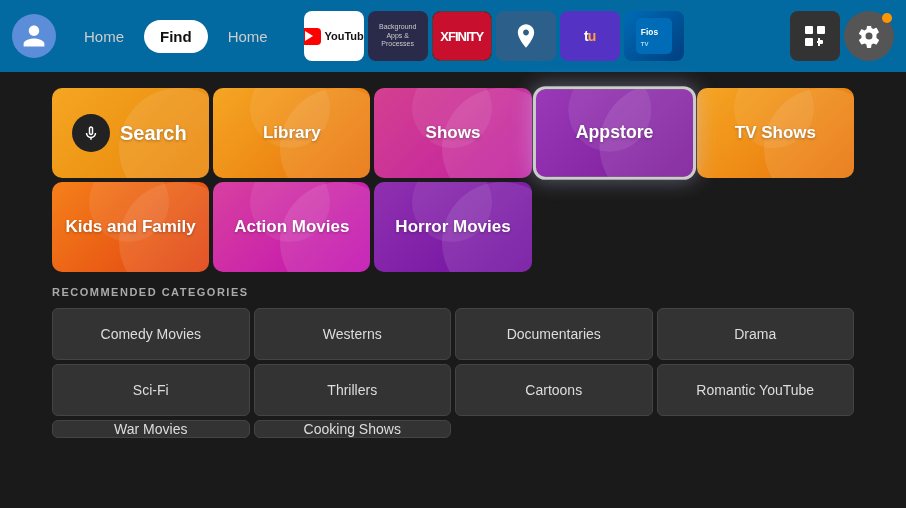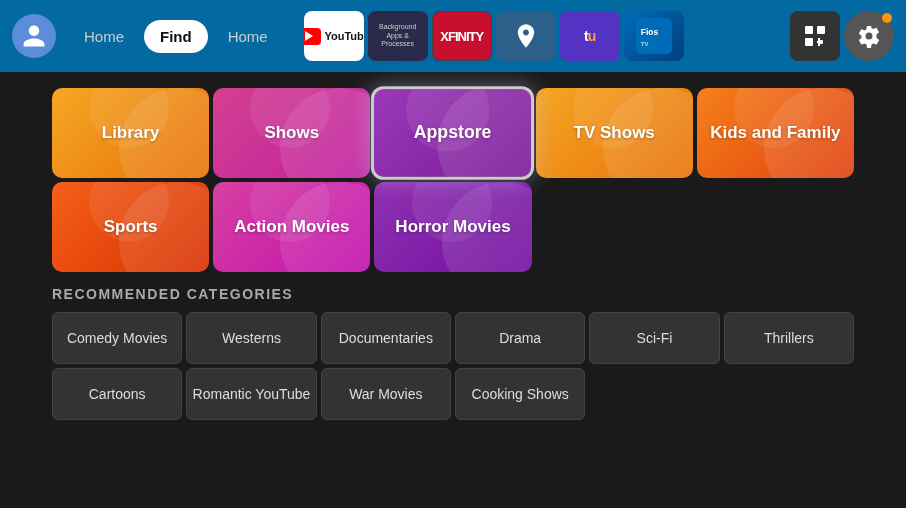--- a/index.html
+++ b/index.html
@@ -272,30 +272,30 @@
       background: rgba(255,255,255,0.08);
       right: 40px;
       top: -20px;
     }
 
     
     .rec-section {
       padding: 14px 52px 0 52px;
     }
     .rec-title {
-      font-size: 14px;
+      font-size: 11px;
       font-weight: 700;
       letter-spacing: 1.5px;
       color: #aaa;
       margin-bottom: 10px;
       text-transform: uppercase;
     }
     .rec-grid {
       display: grid;
-      grid-template-columns: repeat(6, 1fr);
+      grid-template-columns: repeat(4, 1fr);
       grid-template-rows: repeat(2, 52px);
       gap: 4px;
     }
     .rec-tile {
       background: #333;
       border-radius: 6px;
       display: flex;
       align-items: center;
       justify-content: center;
       font-size: 14px;
@@ -377,20 +377,29 @@
         <path d="M12 15.5A3.5 3.5 0 0 1 8.5 12 3.5 3.5 0 0 1 12 8.5a3.5 3.5 0 0 1 3.5 3.5 3.5 3.5 0 0 1-3.5 3.5m7.43-2.92c.04-.34.07-.68.07-1.08s-.03-.74-.07-1.08l2.32-1.82c.21-.16.27-.45.14-.69l-2.2-3.8c-.13-.24-.41-.31-.65-.24l-2.74 1.1c-.57-.44-1.18-.8-1.86-1.07l-.42-2.9C14.05 2.18 13.8 2 13.5 2h-3c-.3 0-.55.18-.6.44l-.42 2.9c-.68.27-1.29.63-1.86 1.07L4.88 5.31c-.24-.07-.52 0-.65.24l-2.2 3.8c-.14.24-.08.53.14.69l2.32 1.82c-.04.34-.07.69-.07 1.08s.03.74.07 1.08l-2.32 1.82c-.22.16-.28.45-.14.69l2.2 3.8c.13.24.41.31.65.24l2.74-1.1c.57.44 1.18.8 1.86 1.07l.42 2.9c.05.26.3.44.6.44h3c.3 0 .55-.18.6-.44l.42-2.9c.68-.27 1.29-.63 1.86-1.07l2.74 1.1c.24.07.52 0 .65-.24l2.2-3.8c.14-.24.08-.53-.14-.69l-2.32-1.82z"></path>
       </svg>
       <div class="settings-dot"></div>
     </div>
   </div>
 </nav>
 
 <div class="main-content">
   <div class="category-grid">
 
+    <div class="cat-tile tile-search">
+      <div class="mic-btn">
+        <svg width="18" height="18" viewBox="0 0 24 24" fill="white">
+          <path d="M12 15c1.66 0 3-1.34 3-3V6c0-1.66-1.34-3-3-3S9 4.34 9 6v6c0 1.66 1.34 3 3 3zm-1-9c0-.55.45-1 1-1s1 .45 1 1v6c0 .55-.45 1-1 1s-1-.45-1-1V6zm6 6c0 2.76-2.24 5-5 5s-5-2.24-5-5H5c0 3.53 2.61 6.43 6 6.92V21h2v-2.08c3.39-.49 6-3.39 6-6.92h-2z"></path>
+        </svg>
+      </div>
+      <span class="tile-label" style="font-size:20px;">Search</span>
+      <div class="tile-circle"></div>
+    </div>
 
     <div class="cat-tile tile-library">
       <span class="tile-label">Library</span>
       <div class="tile-circle"></div>
       <div class="tile-circle2"></div>
     </div>
 
 
     <div class="cat-tile tile-movies">
       <span class="tile-label">Shows</span>
@@ -409,25 +418,20 @@
       <div class="tile-circle"></div>
       <div class="tile-circle2"></div>
     </div>
 
     <div class="cat-tile tile-kids">
       <span class="tile-label">Kids and Family</span>
       <div class="tile-circle"></div>
       <div class="tile-circle2"></div>
     </div>
 
-    <div class="cat-tile tile-sports">
-      <span class="tile-label">Sports</span>
-      <div class="tile-circle"></div>
-      <div class="tile-circle2"></div>
-    </div>
 
     <div class="cat-tile tile-action">
       <span class="tile-label">Action Movies</span>
       <div class="tile-circle"></div>
       <div class="tile-circle2"></div>
     </div>
 
     <div class="cat-tile tile-horror">
       <span class="tile-label">Horror Movies</span>
       <div class="tile-circle"></div>

